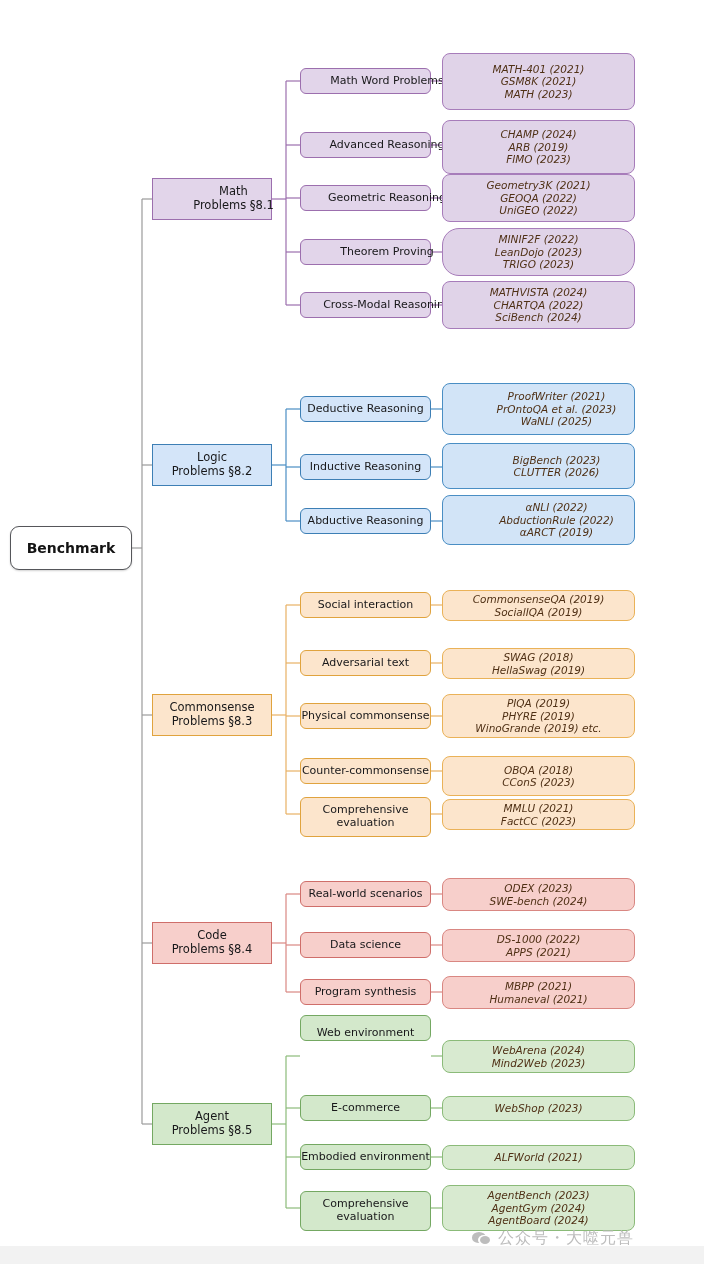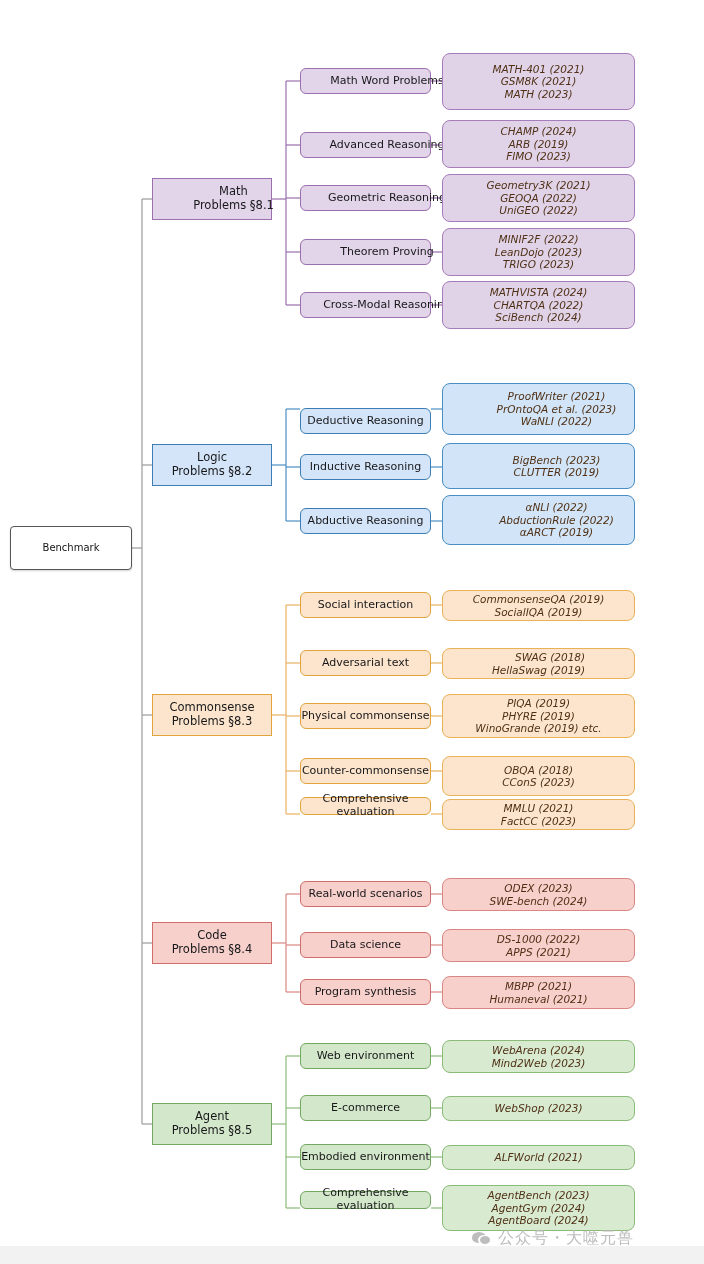--- a/index.html
+++ b/index.html
@@ -20,37 +20,37 @@
     display:flex;align-items:center;justify-content:center;
     text-align:center;
     line-height:1.18;
     z-index:2;
   }
   .node .ln{display:block;white-space:nowrap;}
 
   
   .root{
     left:10px;top:526px;width:122px;height:44px;
-    background:#ffffff;border:1.4px solid #55565a;border-radius:4px;
-    font-size:10px;font-weight:normal;color:#141414;
+    background:#ffffff;border:1.4px solid #55565a;border-radius:9px;
+    font-size:14px;font-weight:bold;color:#141414;
     box-shadow:0 1px 2px rgba(0,0,0,.18);
   }
 
   
   .cat{
     left:152px;width:120px;height:42px;
     font-size:11.5px;color:#1c1c1c;border-width:1.2px;border-style:solid;
   }
   
   .mid{
     left:300px;width:131px;height:26px;
     font-size:11px;color:#1c1c1c;border-width:1.2px;border-style:solid;
     border-radius:6px;
   }
-  .mid.two{height:18px;}
+  .mid.two{height:40px;}
   
   .leaf{
     left:442px;width:193px;
     font-size:10.5px;color:#4a2c12;border-width:1.2px;border-style:solid;
     border-radius:8px;
     font-family:"DejaVu Sans","Liberation Sans",sans-serif;
     font-style:italic;
   }
 
   
@@ -174,41 +174,41 @@
       <div class="node leaf p-purple-leaf" style="top: 53px; height: 57px;">
         <div>
           <span class="ln">MATH-401 (2021)</span>
           <span class="ln">GSM8K (2021)</span>
           <span class="ln">MATH (2023)</span>
         </div>
       </div>
       <div class="node mid p-purple" style="top: 132px;">
         <span class="ln">Advanced Reasoning</span>
       </div>
-      <div class="node leaf p-purple-leaf" style="top: 120px; height: 48px;">
+      <div class="node leaf p-purple-leaf" style="top: 120px; height: 54px;">
         <div>
           <span class="ln">CHAMP (2024)</span>
           <span class="ln">ARB (2019)</span>
           <span class="ln">FIMO (2023)</span>
         </div>
       </div>
       <div class="node mid p-purple" style="top: 185px;">
         <span class="ln">Geometric Reasoning</span>
       </div>
       <div class="node leaf p-purple-leaf" style="top: 174px; height: 48px;">
         <div>
           <span class="ln">Geometry3K (2021)</span>
           <span class="ln">GEOQA (2022)</span>
           <span class="ln">UniGEO (2022)</span>
         </div>
       </div>
       <div class="node mid p-purple" style="top: 239px;">
         <span class="ln">Theorem Proving</span>
       </div>
-      <div class="node leaf p-purple-leaf" style="top: 228px; height: 48px;">
+      <div class="node leaf p-purple-leaf" style="top: 228px; height: 48px; border-radius: 17px;">
         <div>
           <span class="ln">MINIF2F (2022)</span>
           <span class="ln">LeanDojo (2023)</span>
           <span class="ln">TRIGO (2023)</span>
         </div>
       </div>
       <div class="node mid p-purple" style="top: 292px;">
         <span class="ln">Cross-Modal Reasoning</span>
       </div>
       <div class="node leaf p-purple-leaf" style="top: 281px; height: 48px;">
@@ -217,37 +217,37 @@
           <span class="ln">CHARTQA (2022)</span>
           <span class="ln">SciBench (2024)</span>
         </div>
       </div>
       <div class="node cat p-blue" style="top: 444px;">
         <div>
           <span class="ln">Logic</span>
           <span class="ln">Problems §8.2</span>
         </div>
       </div>
-      <div class="node mid p-blue" style="top: 408px;">
+      <div class="node mid p-blue" style="top: 396px;">
         <span class="ln">Deductive Reasoning</span>
       </div>
       <div class="node leaf p-blue-leaf" style="top: 383px; height: 52px;">
         <div>
           <span class="ln">ProofWriter (2021)</span>
           <span class="ln">PrOntoQA et al. (2023)</span>
-          <span class="ln">WaNLI (2022)</span>
+          <span class="ln">WaNLI (2025)</span>
         </div>
       </div>
       <div class="node mid p-blue" style="top: 454px;">
         <span class="ln">Inductive Reasoning</span>
       </div>
       <div class="node leaf p-blue-leaf" style="top: 443px; height: 46px;">
         <div>
           <span class="ln">BigBench (2023)</span>
-          <span class="ln">CLUTTER (2019)</span>
+          <span class="ln">CLUTTER (2026)</span>
         </div>
       </div>
       <div class="node mid p-blue" style="top: 508px;">
         <span class="ln">Abductive Reasoning</span>
       </div>
       <div class="node leaf p-blue-leaf" style="top: 495px; height: 50px;">
         <div>
           <span class="ln">αNLI (2022)</span>
           <span class="ln">AbductionRule (2022)</span>
           <span class="ln">αARCT (2019)</span>
@@ -264,21 +264,21 @@
       </div>
       <div class="node leaf p-orange-leaf" style="top: 590px; height: 31px;">
         <div>
           <span class="ln">CommonsenseQA (2019)</span>
           <span class="ln">SocialIQA (2019)</span>
         </div>
       </div>
       <div class="node mid p-orange" style="top: 650px;">
         <span class="ln">Adversarial text</span>
       </div>
-      <div class="node leaf p-orange-leaf" style="top: 648px; height: 31px; text-align: right;">
+      <div class="node leaf p-orange-leaf" style="top: 648px; height: 31px;">
         <div>
           <span class="ln">SWAG (2018)</span>
           <span class="ln">HellaSwag (2019)</span>
         </div>
       </div>
       <div class="node mid p-orange" style="top: 703px;">
         <span class="ln">Physical commonsense</span>
       </div>
       <div class="node leaf p-orange-leaf" style="top: 694px; height: 44px;">
         <div>
@@ -340,21 +340,21 @@
           <span class="ln">MBPP (2021)</span>
           <span class="ln">Humaneval (2021)</span>
         </div>
       </div>
       <div class="node cat p-green" style="top: 1103px;">
         <div>
           <span class="ln">Agent</span>
           <span class="ln">Problems §8.5</span>
         </div>
       </div>
-      <div class="node mid p-green" style="top: 1043px;">
+      <div class="node mid p-green" style="top: 1015px; align-items: flex-end;">
         <span class="ln">Web environment</span>
       </div>
       <div class="node leaf p-green-leaf" style="top: 1040px; height: 33px;">
         <div>
           <span class="ln">WebArena (2024)</span>
           <span class="ln">Mind2Web (2023)</span>
         </div>
       </div>
       <div class="node mid p-green" style="top: 1095px;">
         <span class="ln">E-commerce</span>

